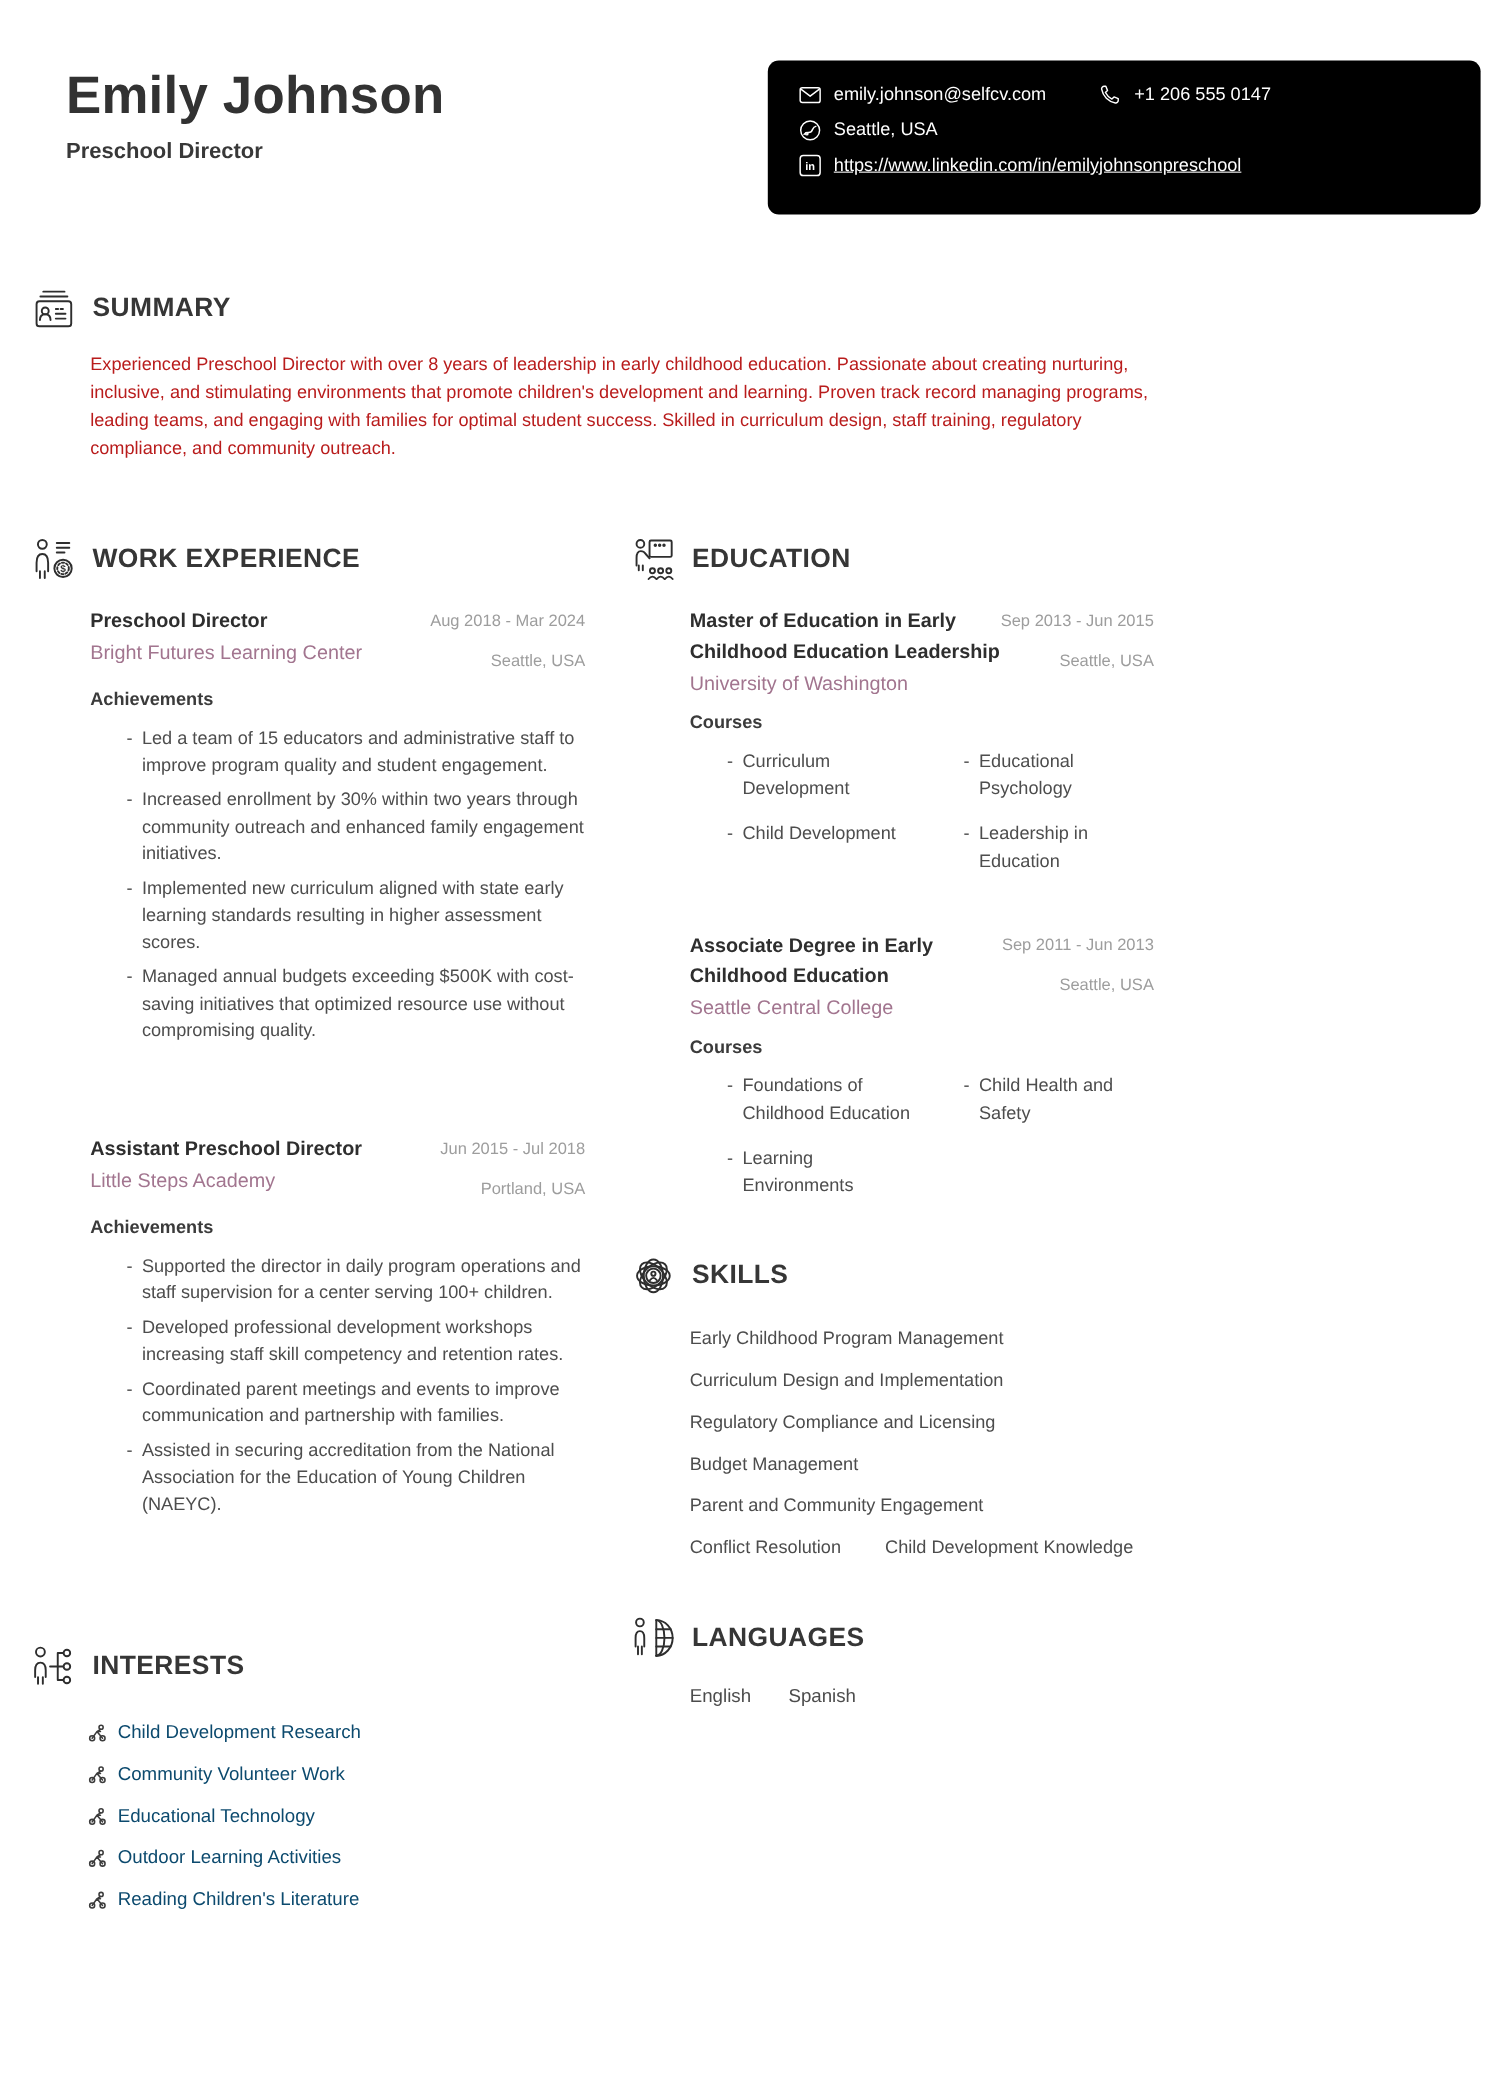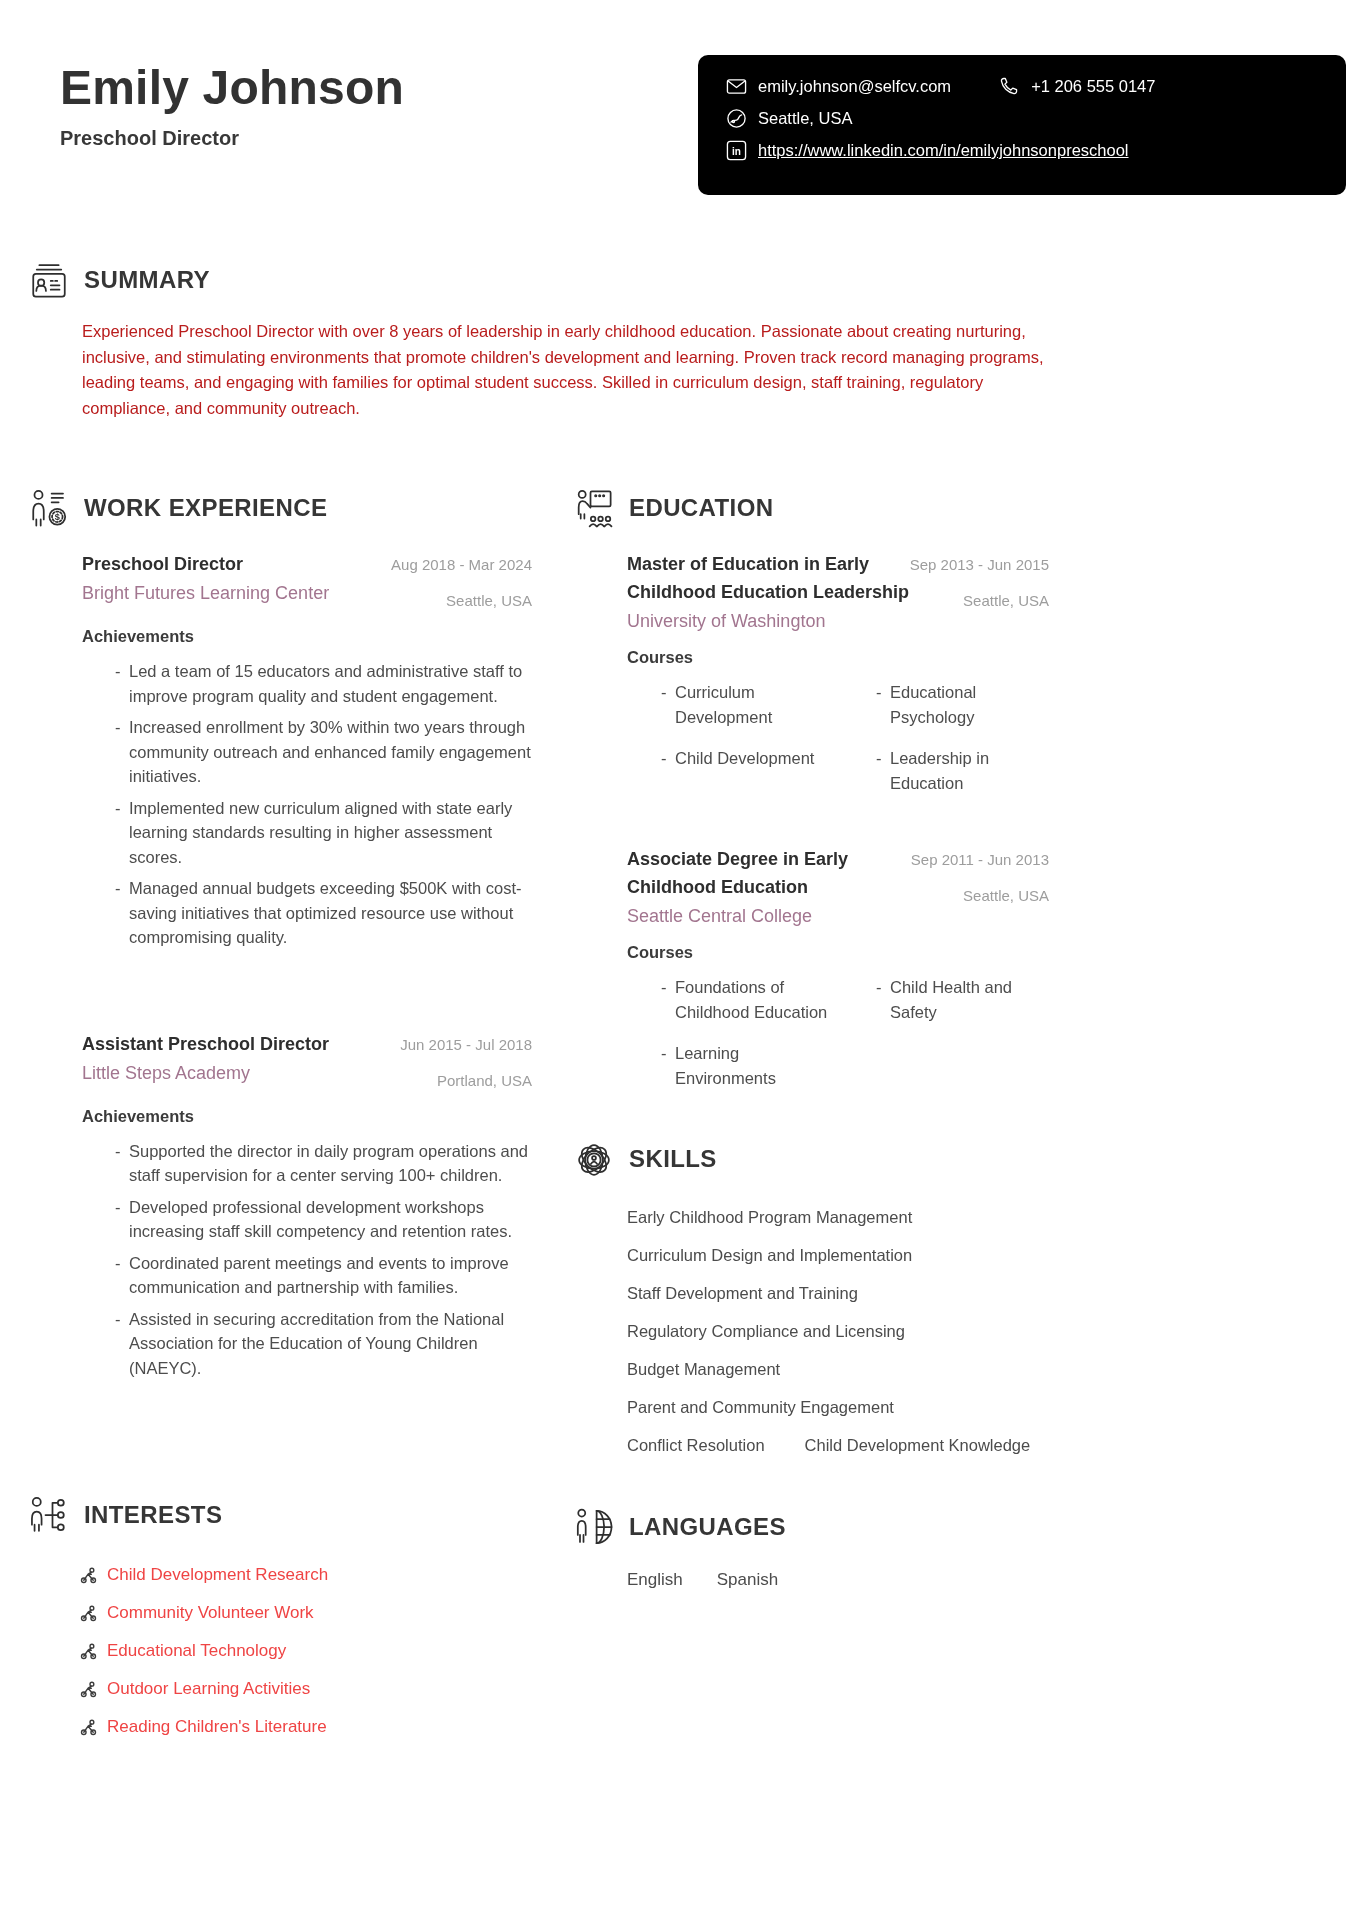--- a/index.html
+++ b/index.html
@@ -79,21 +79,21 @@
 
   
   .skills { margin-top:46px; }
   .skill-lines { margin:16px 0 0 54px; }
   .sline { display:flex; gap:40px; height:38px; align-items:center;
            font-size:16.5px; color:#4c4c4c; }
 
   .interests { margin-top:112px; }
   .interest-list { margin:18px 0 0 52px; display:flex; flex-direction:column; }
   .interest-item { display:flex; align-items:center; gap:10px; height:38px;
-                   font-size:17px; color:#ef4444; }
+                   font-size:17px; color:#0c4a6e; }
   .interest-item svg { width:17px; height:17px; flex:none; stroke:#3c3c3c; fill:none;
                        stroke-width:1.5; stroke-linecap:round; stroke-linejoin:round; }
 
   .languages { margin-top:40px; }
   .language-list { margin:20px 0 0 54px; display:flex; gap:34px;
                    font-size:17px; color:#4c4c4c; }
 </style>
 </head>
 <body>
 
@@ -422,23 +422,20 @@
             <h2 class="sec-title">SKILLS</h2>
           </div>
           <div class="skill-lines">
               <div class="sline">
                 <span class="skill">Early Childhood Program Management</span>
               </div>
               <div class="sline">
                 <span class="skill">Curriculum Design and Implementation</span>
               </div>
               <div class="sline">
-                <span class="skill">Staff Development and Training</span>
-              </div>
-              <div class="sline">
                 <span class="skill">Regulatory Compliance and Licensing</span>
               </div>
               <div class="sline">
                 <span class="skill">Budget Management</span>
               </div>
               <div class="sline">
                 <span class="skill">Parent and Community Engagement</span>
               </div>
               <div class="sline">
                 <span class="skill">Conflict Resolution</span>

